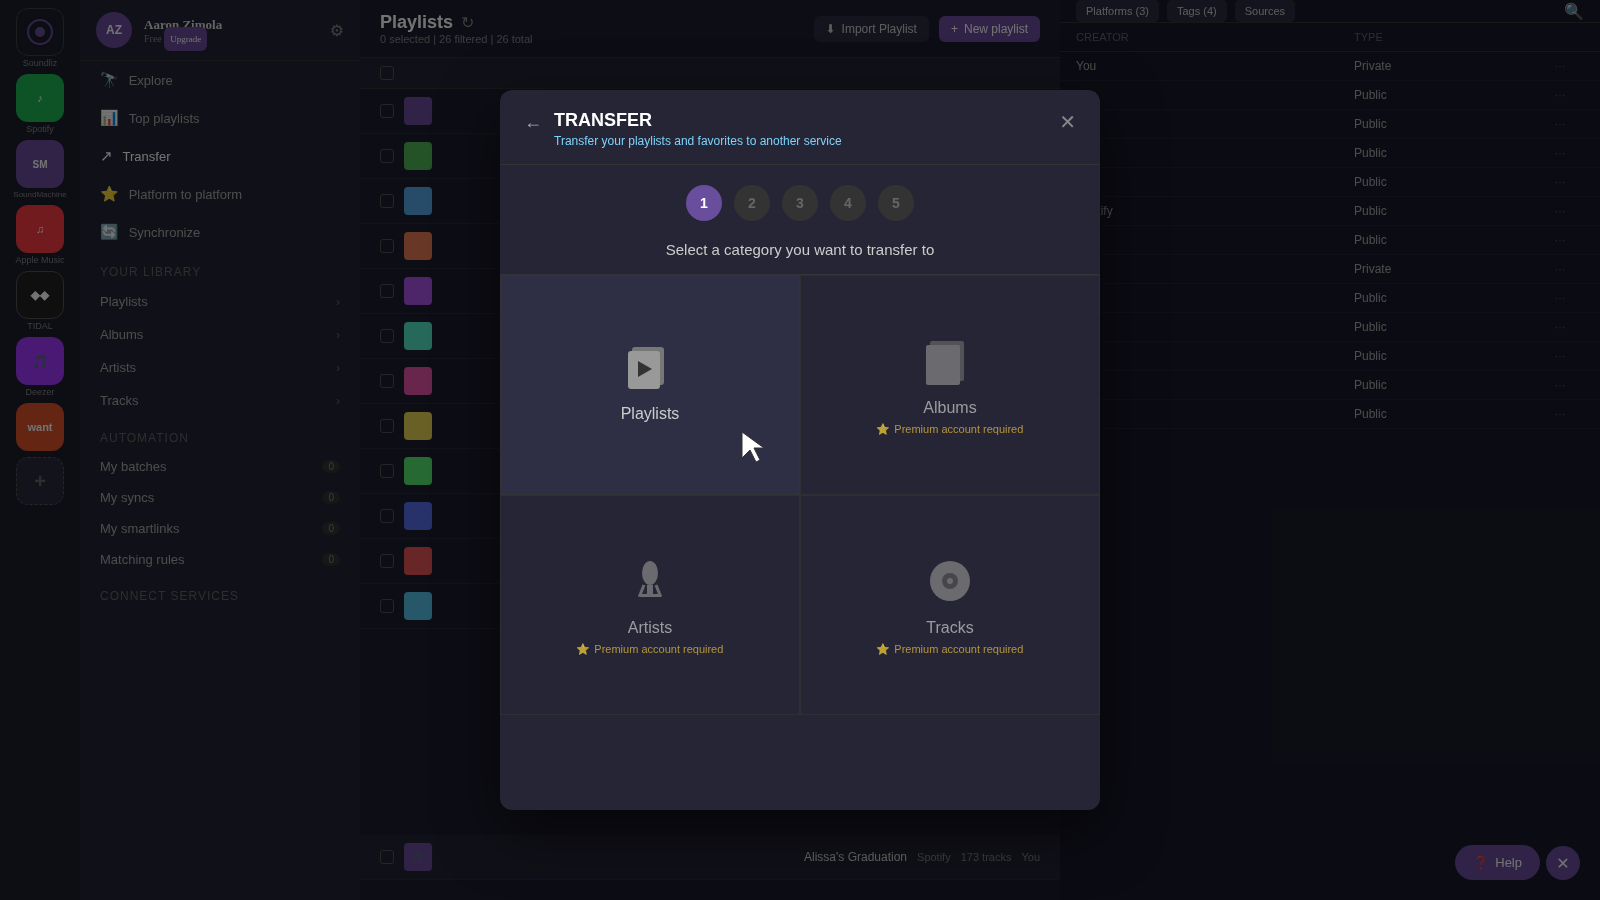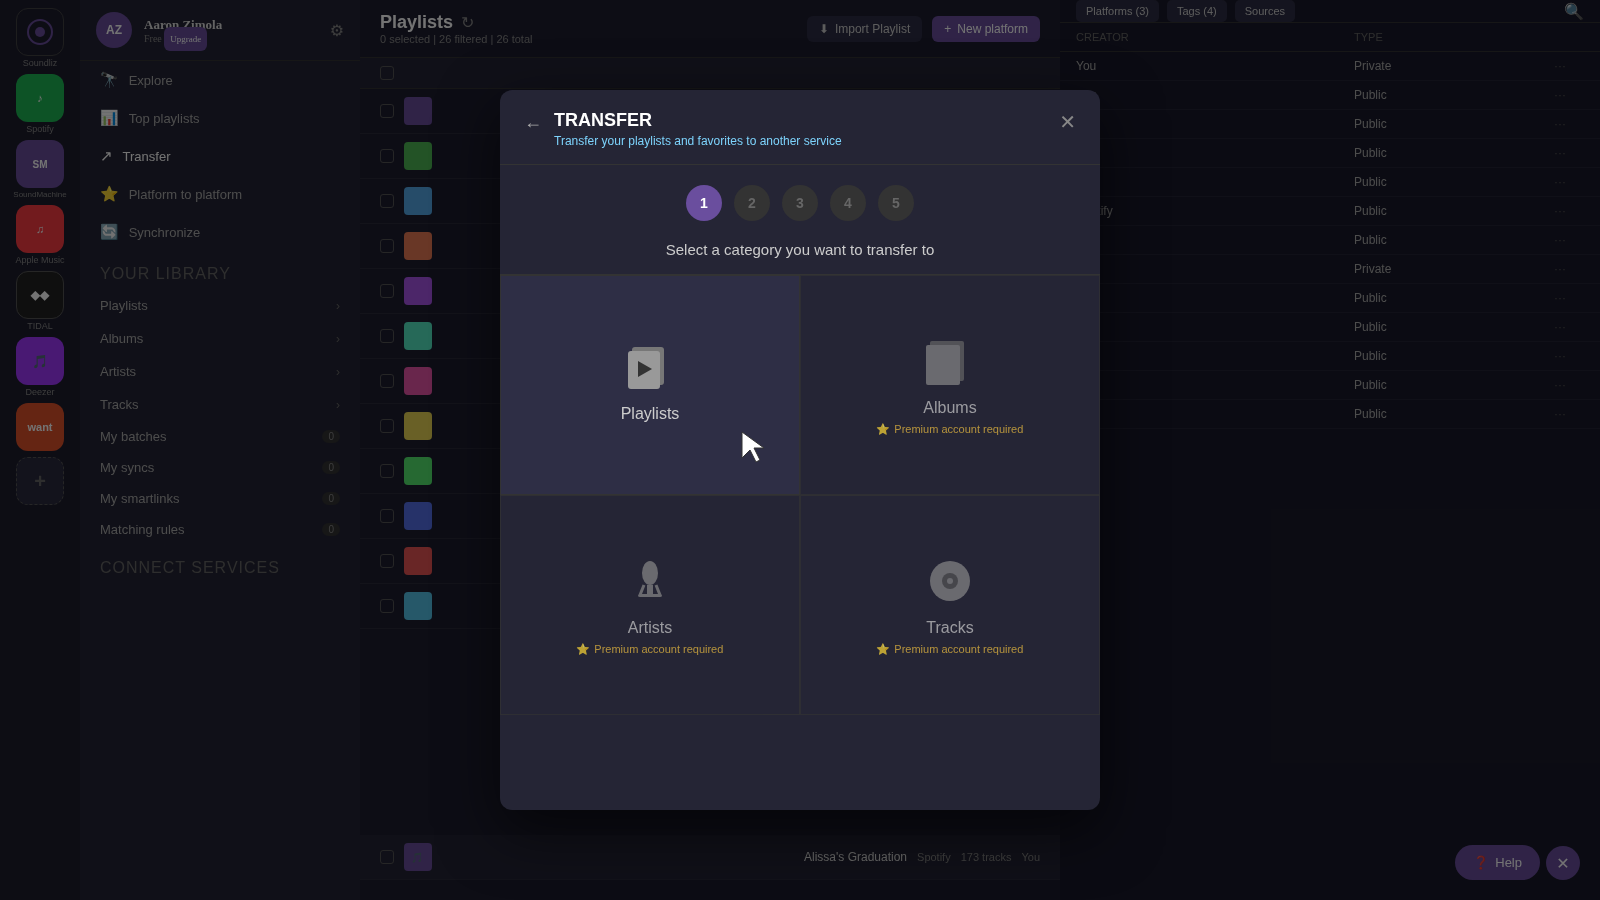--- a/index.html
+++ b/index.html
@@ -108,21 +108,21 @@
       padding: 10px 20px;
       gap: 10px;
       cursor: pointer;
       color: #aaa;
       font-size: 13px;
     }
     .nav-item.active { color: #fff; }
     .nav-item .icon { font-size: 15px; }
 
     .section-label {
-      font-size: 16px;
+      font-size: 12px;
       color: #666;
       padding: 14px 20px 6px;
       letter-spacing: 1px;
       text-transform: uppercase;
     }
 
     .library-item {
       display: flex;
       align-items: center;
       padding: 9px 20px;
@@ -480,20 +480,21 @@
     </div>
     <span class="chevron">›</span>
   </div>
   <div class="library-item">
     <div class="library-item-left">
       <span>Tracks</span>
     </div>
     <span class="chevron">›</span>
   </div>
 
+  <div class="section-label">AUTOMATION</div>
 
   <div class="automation-item">
     <span>My batches</span>
     <span class="badge">0</span>
   </div>
   <div class="automation-item">
     <span>My syncs</span>
     <span class="badge">0</span>
   </div>
   <div class="automation-item">
@@ -519,21 +520,21 @@
         <div class="main-subtitle">0 selected | 26 filtered | 26 total</div>
       </div>
     </div>
     <div class="header-actions">
       <button class="action-btn">
         <span>⬇</span>
         <span>Import Playlist</span>
       </button>
       <button class="action-btn primary">
         <span>+</span>
-        <span>New platform</span>
+        <span>New playlist</span>
       </button>
     </div>
   </div>
 
   <div class="table-header">
     <div class="checkbox"></div>
   </div>
 
   <div id="main-table">
   <div class="table-row">

